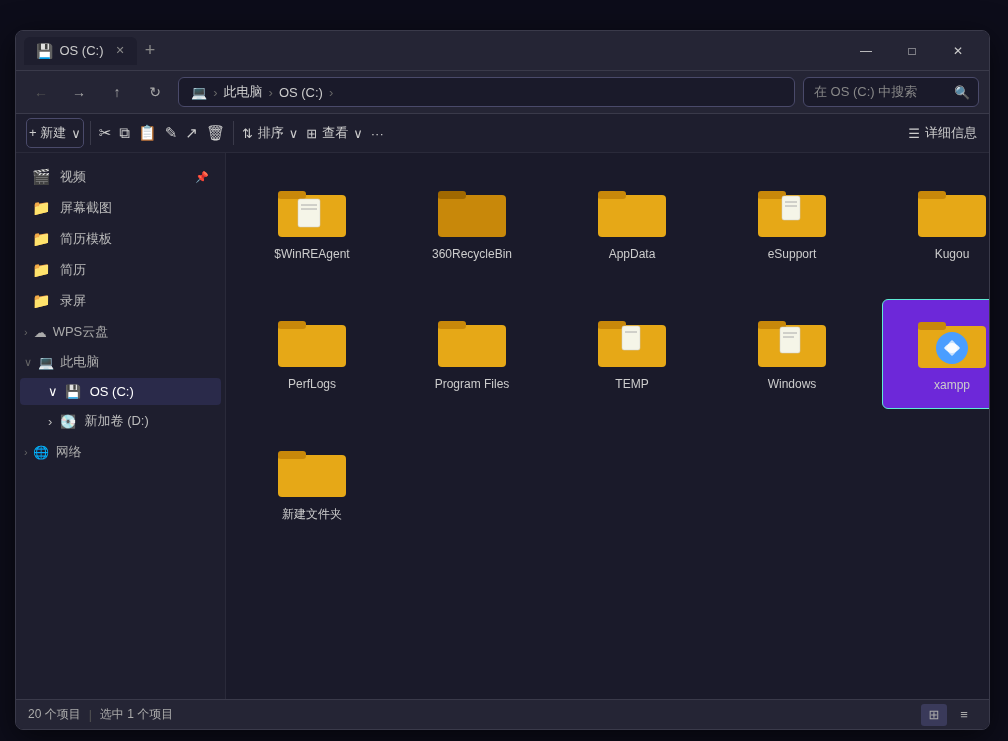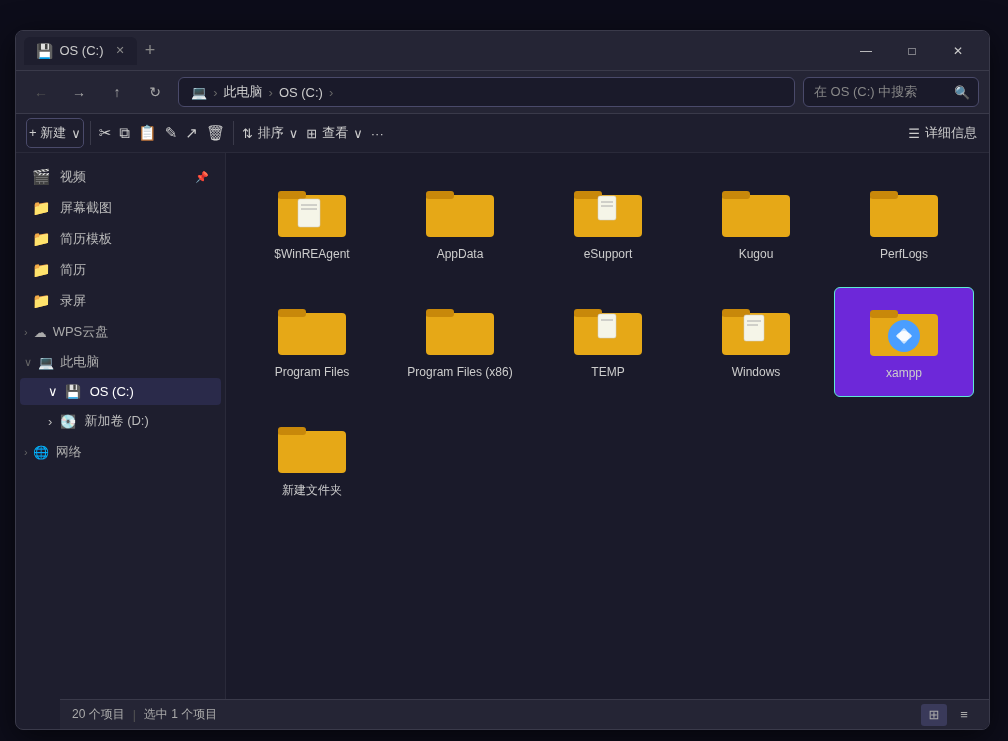--- a/index.html
+++ b/index.html
@@ -230,21 +230,21 @@
       flex: 1;
       overflow-y: auto;
       padding: 16px;
       background: #1a1a2a;
     }
     .file-area::-webkit-scrollbar { width: 6px; }
     .file-area::-webkit-scrollbar-thumb { background: #4a4a6a; border-radius: 3px; }
     .file-grid {
       display: grid;
       grid-template-columns: repeat(5, 140px);
-      gap: 8px;
+      gap: 20px;
     }
     .file-item {
       display: flex;
       flex-direction: column;
       align-items: center;
       padding: 12px 8px 8px;
       border-radius: 6px;
       cursor: pointer;
       min-height: 110px;
     }
@@ -273,21 +273,20 @@
       display: flex;
       align-items: center;
       background: #252535;
       padding: 4px 12px;
       font-size: 12px;
       color: #aaa;
       border-top: 1px solid #3a3a4a;
       gap: 8px;
       flex-shrink: 0;
       height: 30px;
-      margin-left: 44px;
     }
     .status-sep { color: #555; }
     .status-spacer { flex: 1; }
     .view-btns {
       display: flex;
       gap: 4px;
     }
     .view-btn {
       width: 26px;
       height: 22px;
@@ -449,20 +448,29 @@
               <rect x="2" y="14" width="68" height="42" rx="4" fill="#e6a817"></rect>
               <rect x="2" y="10" width="28" height="8" rx="3" fill="#c8880a"></rect>
               <rect x="22" y="18" width="22" height="28" rx="2" fill="#f5f5e8" stroke="#ccc" stroke-width="0.5"></rect>
               <line x1="25" y1="24" x2="41" y2="24" stroke="#aaa" stroke-width="1"></line>
               <line x1="25" y1="28" x2="41" y2="28" stroke="#aaa" stroke-width="1"></line>
             </svg>
           </div>
           <span class="file-label">$WinREAgent</span>
         </div>
 
+        <div class="file-item">
+          <div class="folder-icon-wrap">
+            <svg class="folder-svg" viewBox="0 0 72 60">
+              <rect x="2" y="14" width="68" height="42" rx="4" fill="#c8880a"></rect>
+              <rect x="2" y="10" width="28" height="8" rx="3" fill="#a06800"></rect>
+            </svg>
+          </div>
+          <span class="file-label">360RecycleBin</span>
+        </div>
 
 
         <div class="file-item">
           <div class="folder-icon-wrap">
             <svg class="folder-svg" viewBox="0 0 72 60">
               <rect x="2" y="14" width="68" height="42" rx="4" fill="#e6a817"></rect>
               <rect x="2" y="10" width="28" height="8" rx="3" fill="#c8880a"></rect>
             </svg>
           </div>
           <span class="file-label">AppData</span>
@@ -504,29 +512,20 @@
         <div class="file-item">
           <div class="folder-icon-wrap">
             <svg class="folder-svg" viewBox="0 0 72 60">
               <rect x="2" y="14" width="68" height="42" rx="4" fill="#e6a817"></rect>
               <rect x="2" y="10" width="28" height="8" rx="3" fill="#c8880a"></rect>
             </svg>
           </div>
           <span class="file-label">Program Files</span>
         </div>
 
-        <div class="file-item">
-          <div class="folder-icon-wrap">
-            <svg class="folder-svg" viewBox="0 0 72 60">
-              <rect x="2" y="14" width="68" height="42" rx="4" fill="#e6a817"></rect>
-              <rect x="2" y="10" width="28" height="8" rx="3" fill="#c8880a"></rect>
-            </svg>
-          </div>
-          <span class="file-label">Program Files (x86)</span>
-        </div>
 
 
 
         <div class="file-item">
           <div class="folder-icon-wrap">
             <svg class="folder-svg" viewBox="0 0 72 60">
               <rect x="2" y="14" width="68" height="42" rx="4" fill="#e6a817"></rect>
               <rect x="2" y="10" width="28" height="8" rx="3" fill="#c8880a"></rect>
               <rect x="26" y="15" width="18" height="24" rx="2" fill="#f5f5e8" stroke="#ccc" stroke-width="0.5"></rect>
               <line x1="29" y1="21" x2="41" y2="21" stroke="#aaa" stroke-width="1"></line>

